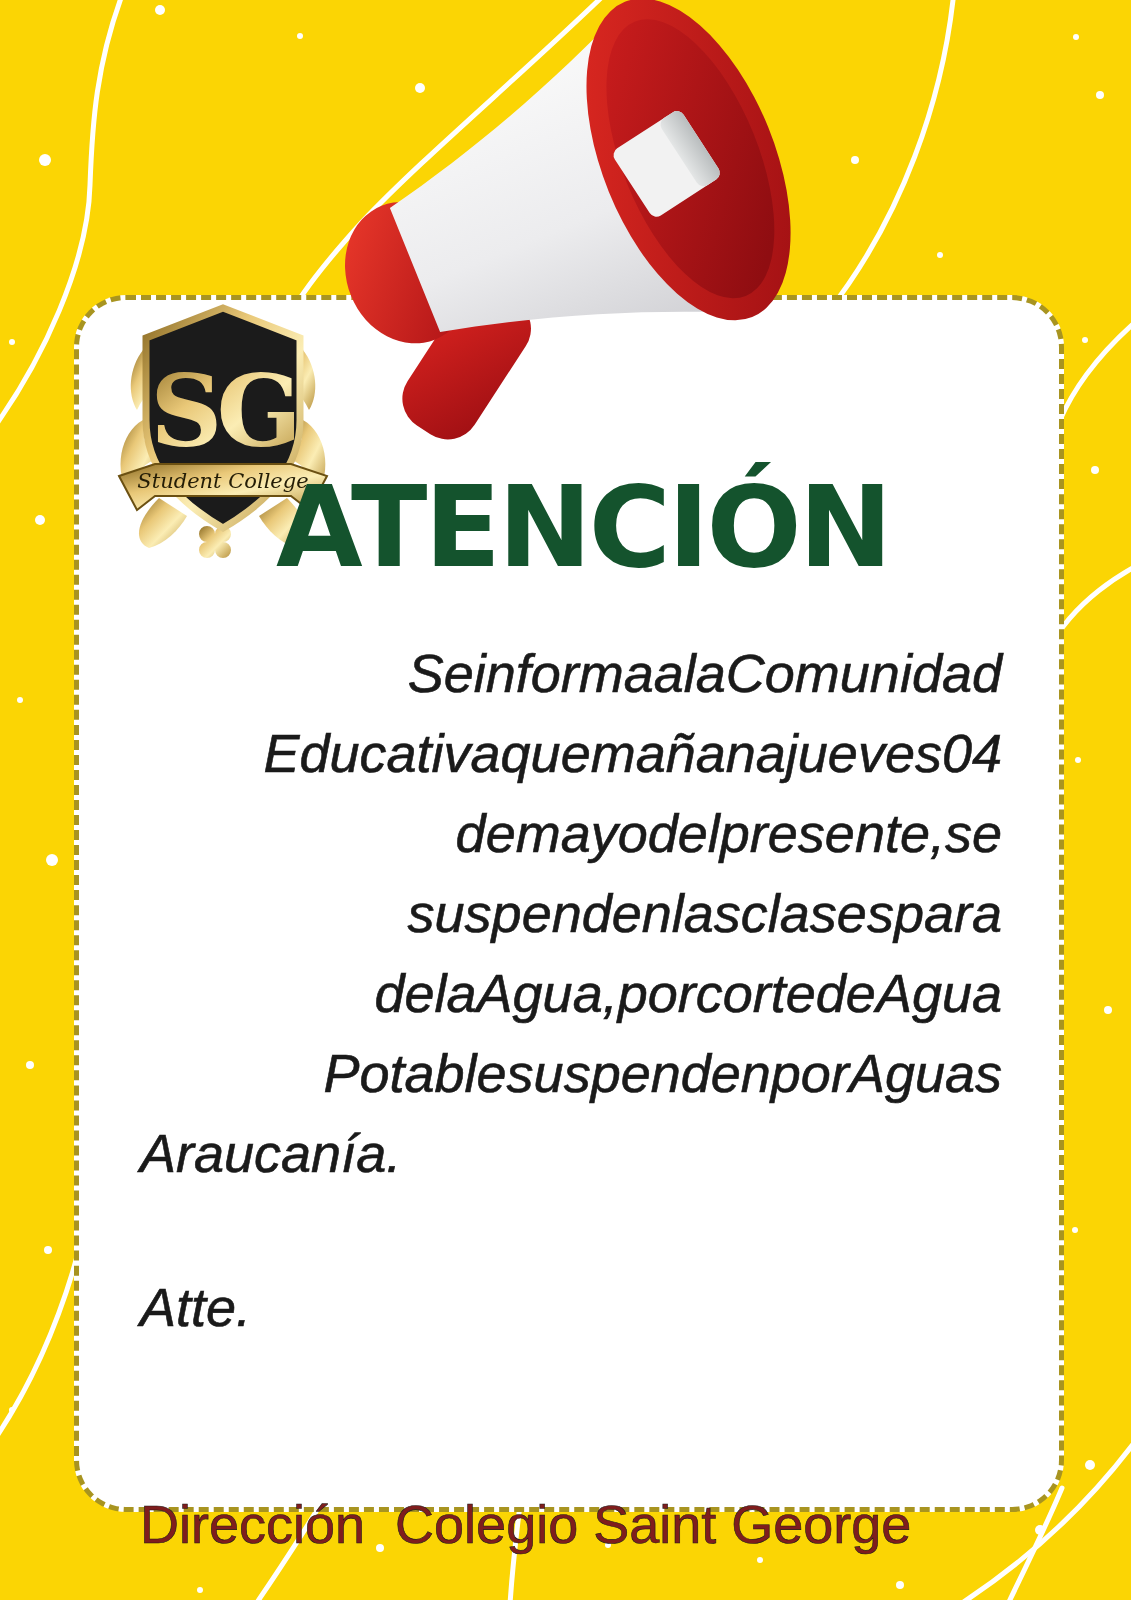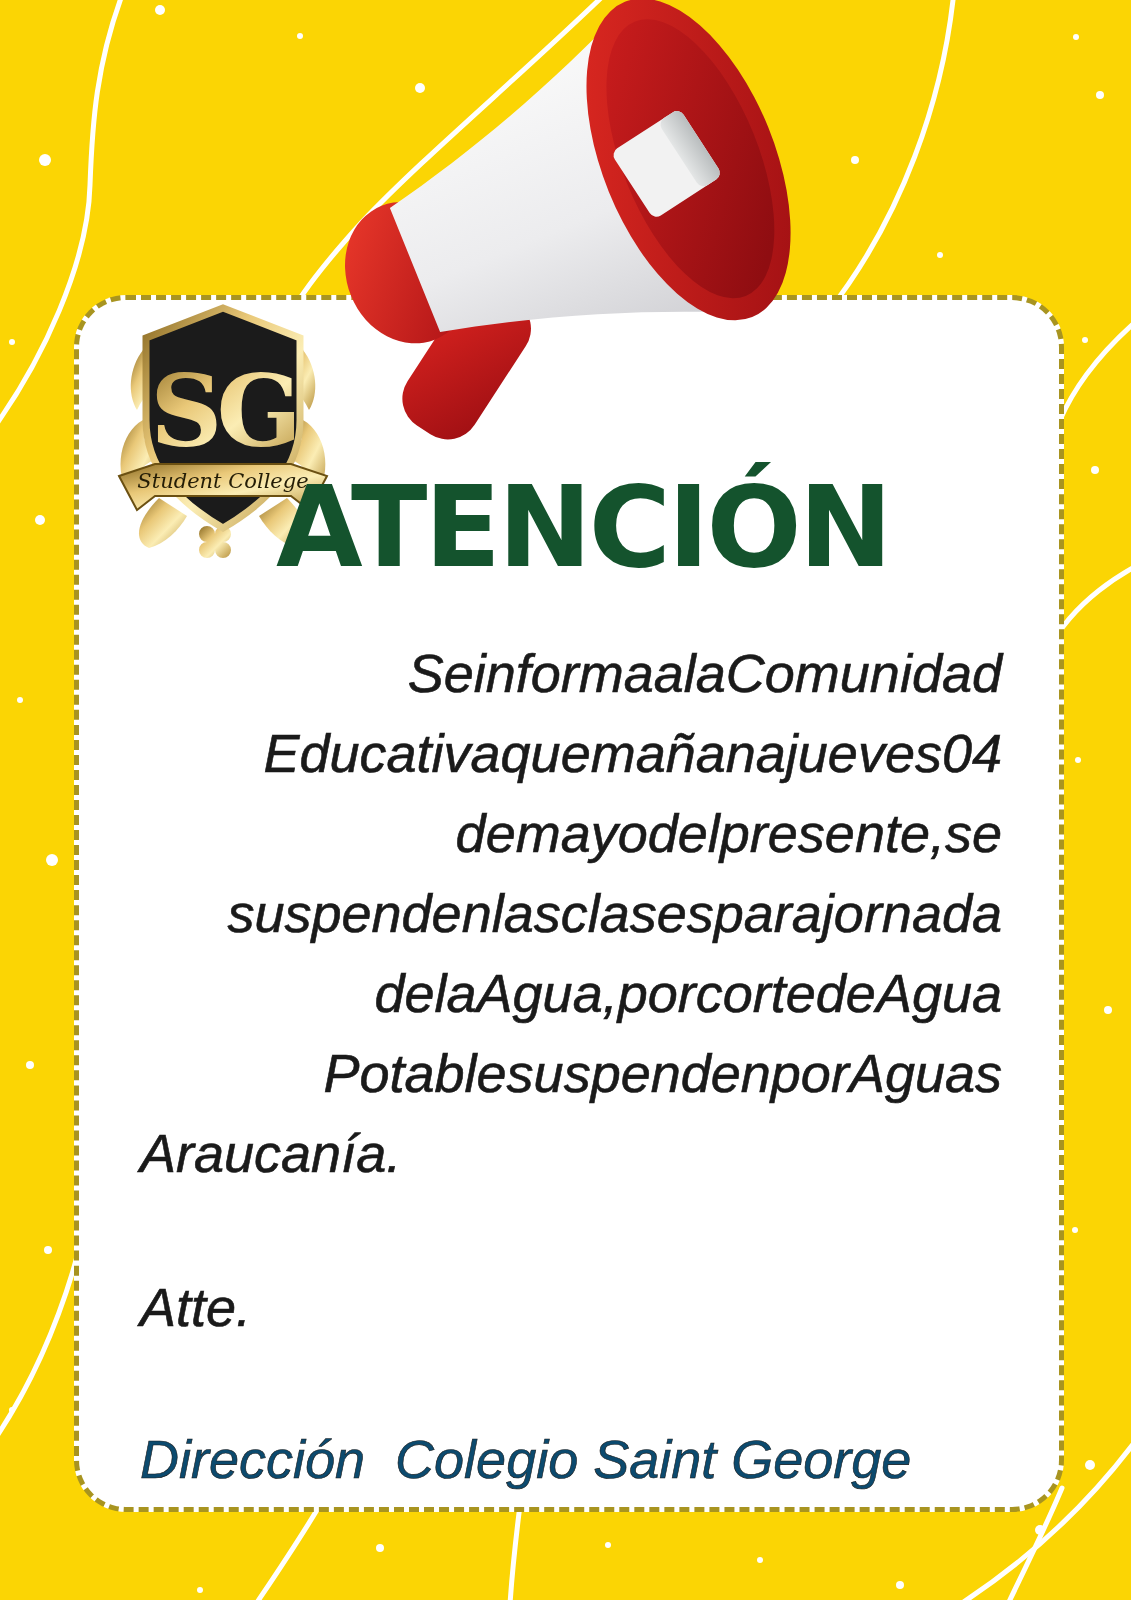--- a/index.html
+++ b/index.html
@@ -26,22 +26,22 @@
     -webkit-text-stroke:0.6px #1a1a1a;
   }
   .body-line{height:80px;display:block;white-space:nowrap;}
   .body-line.just{display:flex;justify-content:flex-end;}
   .closing{
     position:absolute;left:140px;top:1276px;z-index:5;
     font-style:italic;font-size:54px;color:#1a1a1a;
     -webkit-text-stroke:0.6px #1a1a1a;
   }
   .signature{
-    position:absolute;left:140px;top:1428px;z-index:5;
-    font-style:italic;font-size:54px;color:#0c4a6e;white-space:pre;
+    position:absolute;left:140px;top:1493px;z-index:5;
+    font-size:54px;color:#7f1d1d;white-space:pre;
     -webkit-text-stroke:0.6px #1a1a1a;
   }
 </style>
 </head>
 <body>
 
 <svg id="bg-decor" viewBox="0 0 1131 1600" xmlns="http://www.w3.org/2000/svg">
   <g stroke="#FFFFFF" stroke-width="5" fill="none" stroke-linecap="round">
     <path d="M 128,-20 C 95,60 92,130 90,185 C 88,260 45,360 -15,440"></path>
     <path d="M 640,-40 C 540,60 430,150 362,222 C 300,290 272,330 262,400"></path>
@@ -186,21 +186,20 @@
       <span>mayo</span>
       <span>del</span>
       <span>presente,</span>
       <span>se</span>
     </div>
     <div class="body-line just">
       <span>suspenden</span>
       <span>las</span>
       <span>clases</span>
       <span>para</span>
-      <span>jornada</span>
     </div>
     <div class="body-line just">
       <span>de</span>
       <span>la</span>
       <span>Agua,</span>
       <span>por</span>
       <span>corte</span>
       <span>de</span>
       <span>Agua</span>
     </div>

